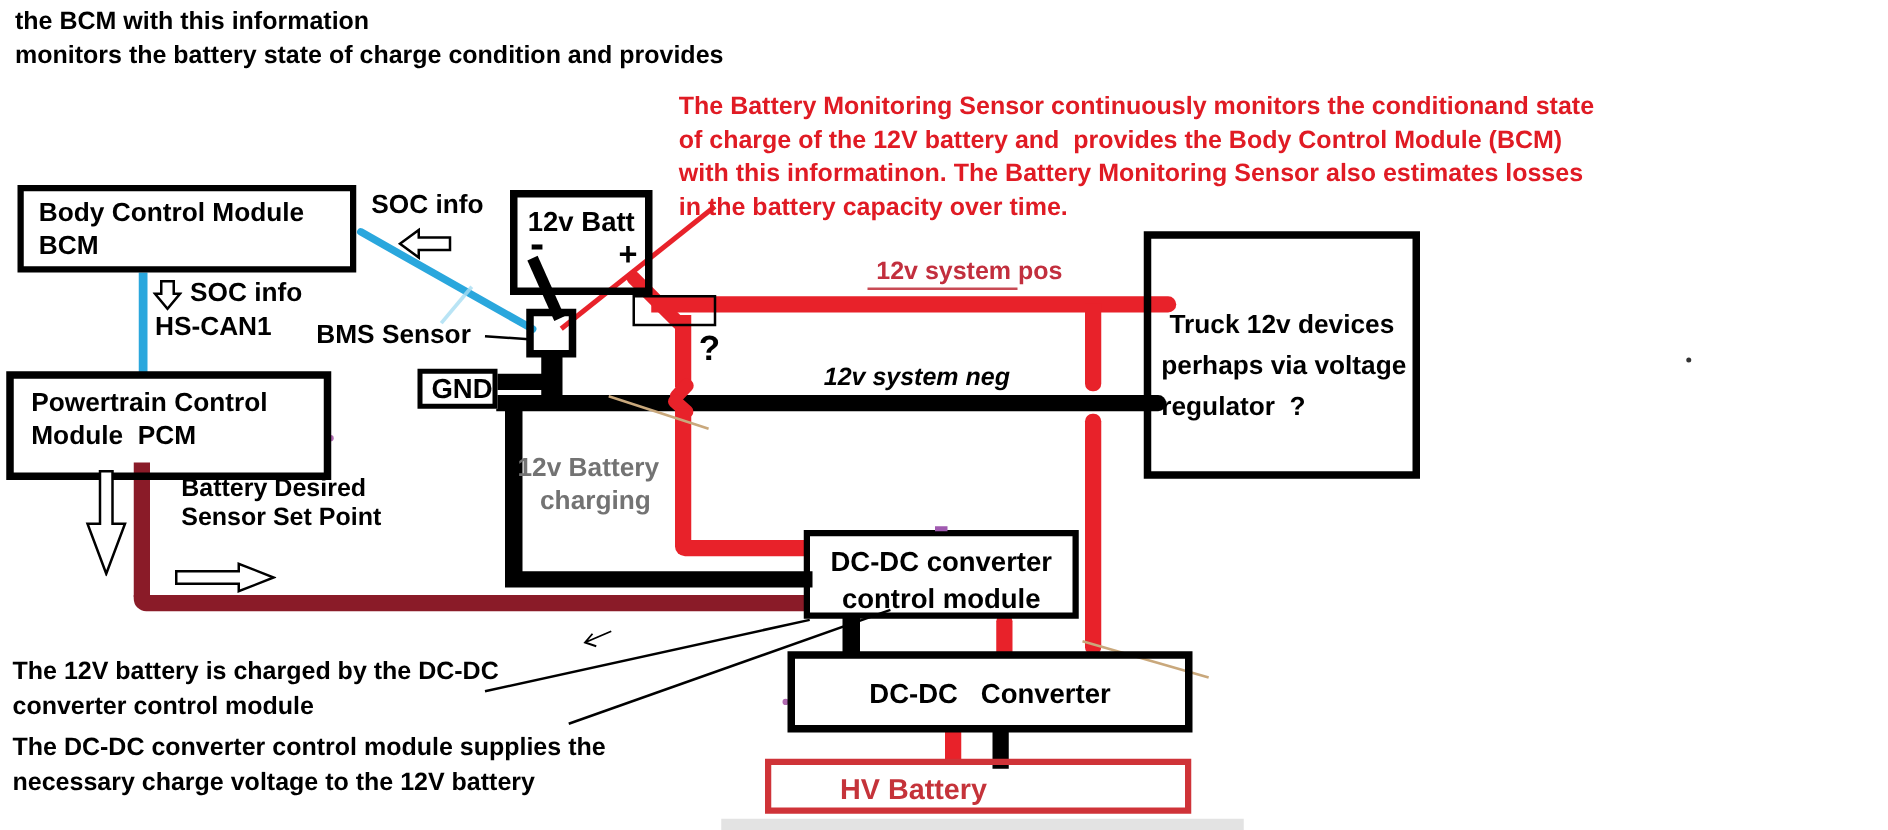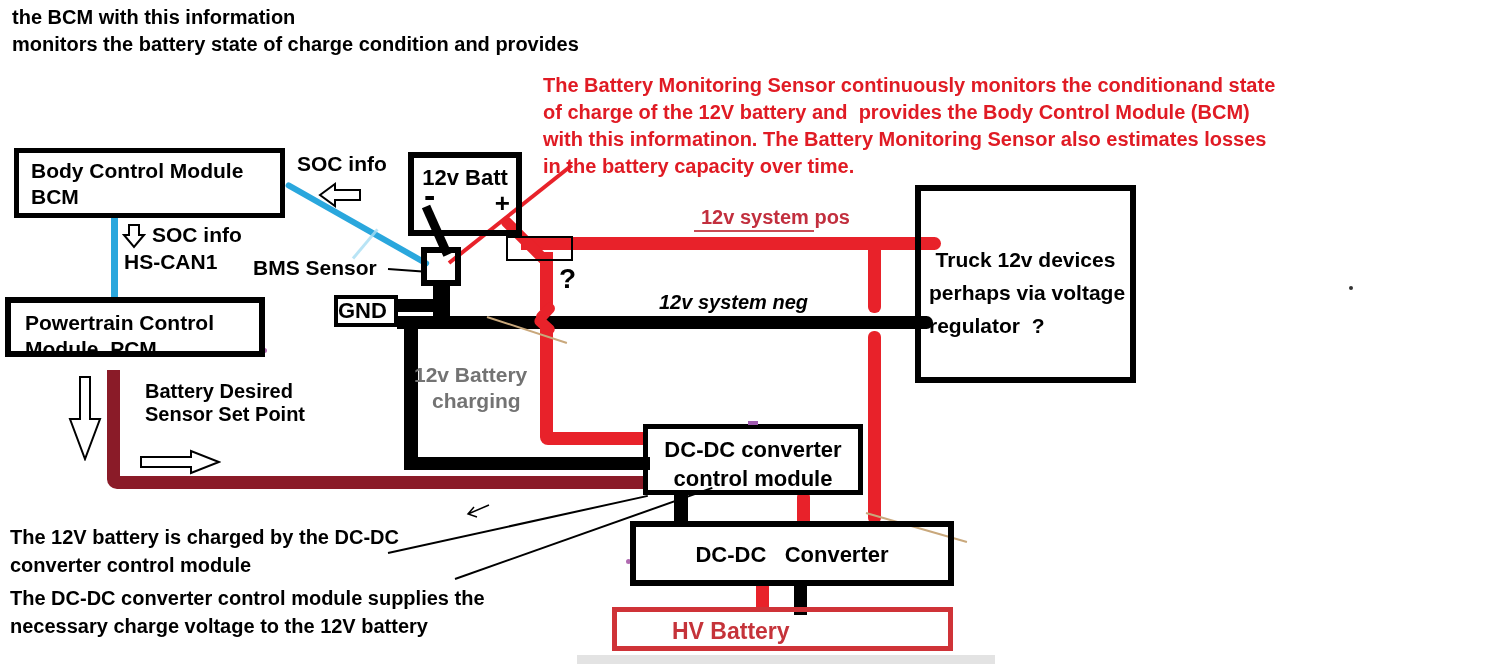--- a/index.html
+++ b/index.html
@@ -90,33 +90,33 @@
   <div class="thin" style="left:1349px;top:286px;width:4px;height:4px;background:#333;border-radius:50%;"></div>
   <div class="thin" style="left:577px;top:655px;width:418px;height:9px;background:#e3e3e3;"></div>
 
   <div class="thin" style="left:694px;top:230px;width:120px;height:2px;background:#c84b55;"></div>
 
   <div class="box" style="left:14px;top:148px;width:271px;height:70px;">
     <div class="line" style="font-size:21px;margin:6px 0 0 12px;">Body Control Module</div>
     <div class="line" style="font-size:21px;margin:2px 0 0 12px;">BCM</div>
   </div>
 
-  <div class="box" style="left:5px;top:297px;width:260px;height:60px;border-width:6px;">
+  <div class="box" style="left:5px;top:297px;width:260px;height:87px;border-width:6px;">
     <div class="line" style="font-size:21px;margin:8px 0 0 14px;">Powertrain Control</div>
     <div class="line" style="font-size:21px;margin:2px 0 0 14px;">Module  PCM</div>
   </div>
 
   <div class="box" style="left:408px;top:152px;width:114px;height:84px;border-width:6px;">
     <div class="line" style="font-size:22px;text-align:center;margin-top:7px;">12v Batt</div>
     <div style="position:absolute;left:10px;top:18px;font-size:34px;">-</div>
     <div style="position:absolute;right:6px;top:30px;font-size:26px;">+</div>
   </div>
 
   <div class="box" style="left:334px;top:295px;width:64px;height:32px;border-width:4px;background:#fff;">
-    <div class="line" style="font-size:22px;text-align:left;line-height:24px;">GND</div>
+    <div class="line" style="font-size:22px;text-align:right;line-height:24px;">GND</div>
   </div>
 
   <div class="box" style="left:421px;top:247px;width:40px;height:39px;border-width:6px;"></div>
 
   <div class="box" style="left:506px;top:236px;width:67px;height:25px;border-width:2px;z-index:3;"></div>
 
   <div class="box" style="left:915px;top:185px;width:221px;height:198px;border-width:6px;">
     <div class="line" style="font-size:21px;line-height:33px;margin-top:52px;text-align:center;">Truck 12v devices</div>
     <div class="line" style="font-size:21px;line-height:33px;margin-left:8px;">perhaps via voltage</div>
     <div class="line" style="font-size:21px;line-height:33px;margin-left:8px;">regulator  ?</div>

